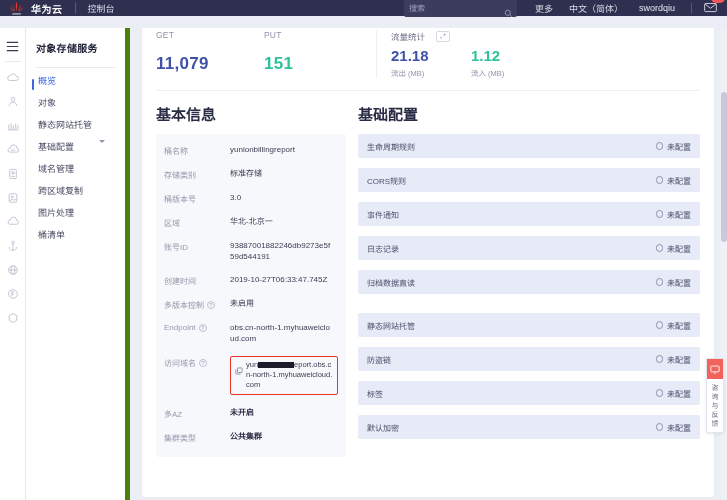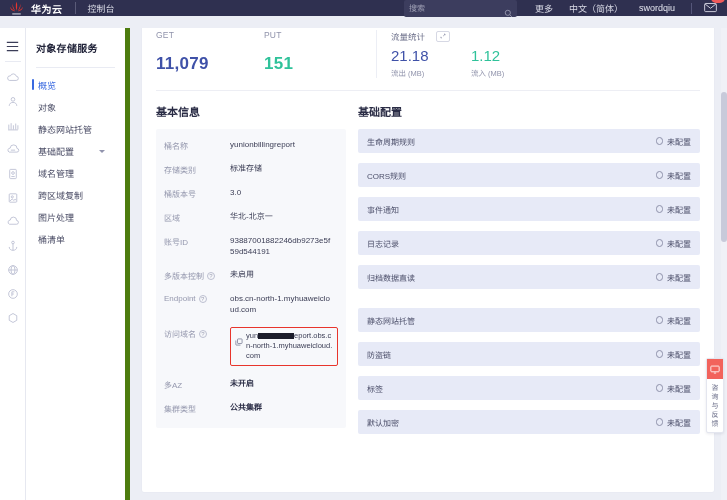--- a/index.html
+++ b/index.html
@@ -79,21 +79,21 @@
     z-index: 20;
   }
   .subnav-title {
     font-size:10px; color:#22243a; font-weight:bold;
     padding: 12px 0 0 10px; letter-spacing:.3px;
   }
   .subnav-rule { height:1px; background:#e9ebf3; margin: 12px 10px 0 10px; }
   .subnav-list { padding-top: 6px; }
   .subnav-item {
     position: relative;
-    height: 22px; display:flex; align-items:center;
+    height: 22px; display:flex; 
     padding-left: 12px; padding-right: 20px;
     font-size: 9px; color:#4b4d66; cursor:pointer;
   }
   .subnav-item.active { color:#3a6ae0; }
   .subnav-item.active::before {
     content:''; position:absolute; left:6px; top:5px;
     width:2px; height:11px; background:#3a6ae0; border-radius:1px;
   }
   .caret {
     margin-left:auto; width:0; height:0;
@@ -127,30 +127,30 @@
   .stats-div { width:1px; background:#eceef5; margin: 0 14px 0 4px; }
   .flow-head { display:flex; align-items:center; gap:11px; margin-bottom:5px; }
   .flow-title { font-size:8.5px; color:#6a6d88; }
   .expand-btn {
     width:14px; height:11px; border:1px solid #d6d8e4; border-radius:2px;
     display:flex; align-items:center; justify-content:center; cursor:pointer;
     background:#fff;
   }
   .flow-vals { display:flex; }
   .flow-col { width:80px; }
-  .flow-num { font-size:15px; font-weight:normal; color:#3f51a8; line-height:18px; }
+  .flow-num { font-size:15px; font-weight:bold; color:#3f51a8; line-height:18px; }
   .flow-num.green { color:#2fc29a; }
   .flow-sub { font-size:7.5px; color:#9093ab; margin-top:2px; }
 
   
   .body-cols { display:flex; padding: 12px 14px 0 14px; gap: 12px; }
   .col-left { width: 190px; }
   .col-right { flex: 1 1 auto; }
   .sec-title {
-    font-size:11px; color:#2a2c45; font-weight:bold; margin-bottom:10px;
+    font-size:15px; color:#2a2c45; font-weight:bold; margin-bottom:10px;
   }
 
   
   .info-panel {
     background:#f7f8fb; border-radius:2px; padding: 10px 8px 12px 8px;
   }
   .info-row { display:flex; margin-bottom: 12px; align-items:flex-start; }
   .info-row:last-child { margin-bottom: 2px; }
   .info-key {
     width: 66px; flex:none; font-size:8px; color:#9598ae;
@@ -436,20 +436,24 @@
           </div>
           <div class="info-row">
             <div class="info-key">区域</div>
             <div class="info-val">华北-北京一</div>
           </div>
           <div class="info-row">
             <div class="info-key">账号ID</div>
             <div class="info-val">93887001882246db9273e5f59d544191</div>
           </div>
           <div class="info-row">
+            <div class="info-key">创建时间</div>
+            <div class="info-val">2019-10-27T06:33:47.745Z</div>
+          </div>
+          <div class="info-row">
             <div class="info-key">
               <span>多版本控制</span>
               <span class="qmark">?</span>
             </div>
             <div class="info-val">未启用</div>
           </div>
           <div class="info-row">
             <div class="info-key">
               <span>Endpoint</span>
               <span class="qmark">?</span>

